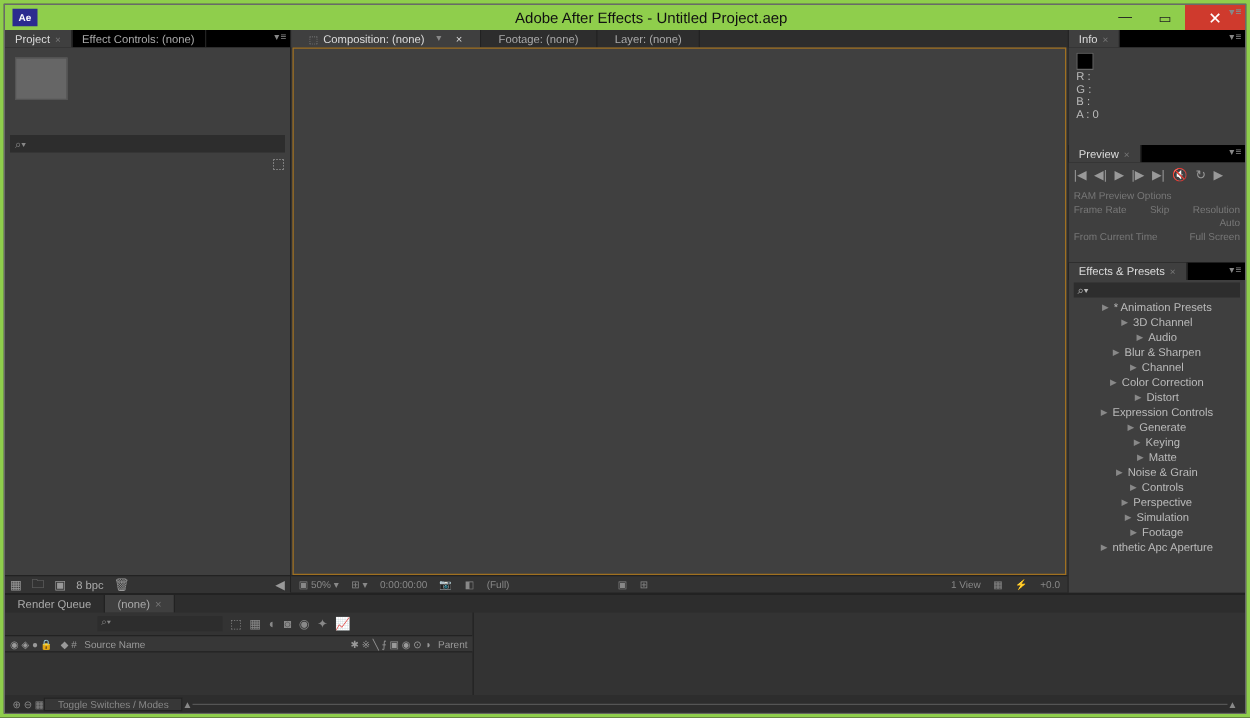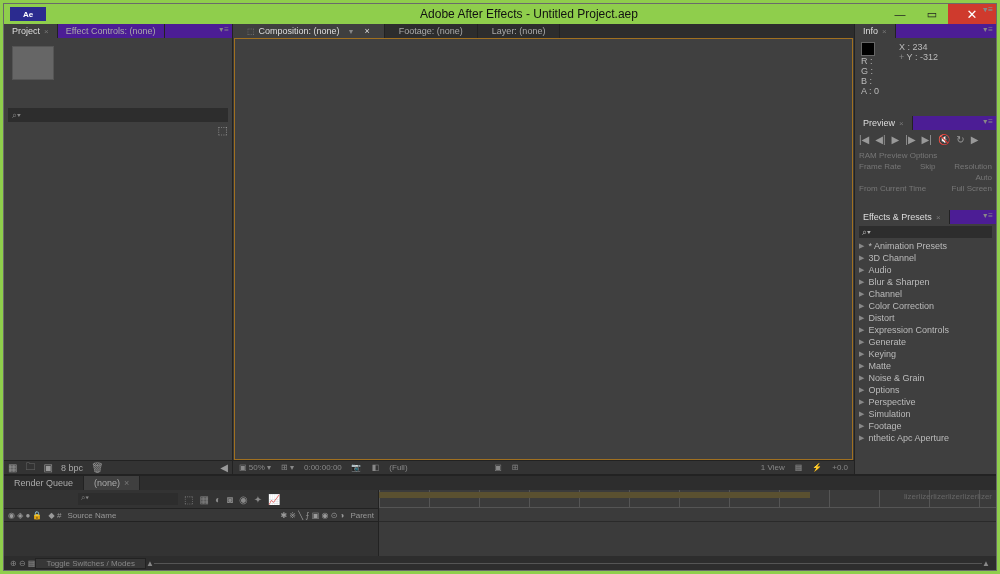--- a/index.html
+++ b/index.html
@@ -1,39 +1,39 @@
 <!DOCTYPE html>
 <html><head>
 <meta charset="utf-8">
 <style>
 * { margin: 0; padding: 0; box-sizing: border-box; font-family: "Segoe UI", Tahoma, sans-serif; user-select: none; }
 body { width: 1000px; height: 574px; background: #8fce4c; overflow: hidden; position: relative; }
 .frame { position: absolute; inset: 3px; background: #3a3a3a; border: 1px solid #6a6a6a; display: flex; flex-direction: column; }
 
 
 .titlebar { height: 20px; background: #8fce4c; display: flex; align-items: center; position: relative; }
-.app-icon { width: 36px; height: 14px; background: #2b2b8f; margin-left: 6px; display: flex; align-items: center; justify-content: center; color: #fff; font-size: 8px; font-weight: bold; }
+.app-icon { width: 20px; height: 14px; background: #2b2b8f; margin-left: 6px; display: flex; align-items: center; justify-content: center; color: #fff; font-size: 8px; font-weight: bold; }
 .title-text { flex: 1; text-align: center; font-size: 12px; color: #111; padding-left: 16px; }
 .win-btns { position: absolute; right: 0; top: 0; display: flex; height: 20px; }
 .win-btn { width: 32px; display: flex; align-items: center; justify-content: center; font-size: 11px; color: #222; }
 .win-btn.close { background: #cf3a2d; color: #fff; width: 48px; font-size: 13px; }
 
 
 .menubar { height: 22px; background: #f3f3f3; display: flex; align-items: center; padding: 0 4px; font-size: 12px; color: #222; border-bottom: 1px solid #aaa; }
 .menubar span { padding: 2px 8px; cursor: default; }
 
 
 .workspace { flex: 1; display: flex; flex-direction: column; background: #3a3a3a; }
 .upper { flex: 1; display: flex; min-height: 0; }
 .col-left { width: 229px; display: flex; flex-direction: column; border-right: 1px solid #222; }
 .col-center { flex: 1; display: flex; flex-direction: column; }
 .col-right { width: 142px; display: flex; flex-direction: column; border-left: 1px solid #222; }
 
 
-.tabsrow { height: 14px; background: #4c1d95; display: flex; align-items: flex-start; font-size: 9px; color: #aaa; position: relative; }
+.tabsrow { height: 14px; background: #000000; display: flex; align-items: flex-start; font-size: 9px; color: #aaa; position: relative; }
 .tab { padding: 0 8px; height: 100%; display: flex; align-items: center; gap: 4px; border-right: 1px solid #222; }
 .tab.active { background: #3f3f3f; color: #ddd; }
 .tab .x { font-size: 8px; color: #777; }
 .panel-opts { position: absolute; right: 2px; top: 1px; color: #888; font-size: 8px; letter-spacing: 1px; }
 .panel-body { flex: 1; background: #3f3f3f; position: relative; overflow: hidden; }
 
 
 .proj-thumb { width: 42px; height: 34px; background: #666; margin: 8px; border: 1px solid #555; }
 .proj-search { margin: 0 4px; height: 14px; background: #2d2d2d; display: flex; align-items: center; padding: 0 4px; }
 .proj-search .mag { font-size: 9px; color: #888; }
@@ -54,21 +54,21 @@
 .viewer-footer span { white-space: nowrap; }
 
 
 .info-body { font-size: 9px; color: #bbb; padding: 4px 6px; display: flex; gap: 20px; height: 78px; }
 .info-body .swatch { width: 14px; height: 14px; background: #000; border: 1px solid #666; margin-right: 4px; float: left; }
 .preview-body { height: 80px; padding: 4px; font-size: 8px; color: #777; }
 .preview-btns { display: flex; gap: 6px; color: #999; font-size: 10px; margin-bottom: 6px; }
 .preview-row { display: flex; justify-content: space-between; margin-top: 2px; }
 .effects-body { font-size: 9px; color: #bbb; overflow-y: auto; }
 .effects-body .search { margin: 2px 4px; height: 12px; background: #2d2d2d; display: flex; align-items: center; padding: 0 3px; }
-.effects-body .cat { padding: 1px 4px; display: flex; align-items: center; gap: 4px; cursor: default; }
+.effects-body .cat { padding: 1px 4px; display: flex; align-items: center; gap: 4px; cursor: default; justify-content: center; }
 .effects-body .cat .tri { color: #888; font-size: 7px; }
 
 
 .lower { height: 96px; background: #333; border-top: 2px solid #222; display: flex; flex-direction: column; }
 .timeline-tabs { height: 14px; background: #2d2d2d; display: flex; font-size: 9px; color: #aaa; align-items: center; }
 .timeline-tabs .ttab { padding: 0 10px; height: 100%; display: flex; align-items: center; border-right: 1px solid #222; }
 .timeline-tabs .ttab.active { background: #3f3f3f; }
 .tl-body { flex: 1; display: flex; }
 .tl-left { width: 375px; border-right: 1px solid #222; display: flex; flex-direction: column; font-size: 8px; color: #999; }
 .tl-left .row1 { height: 18px; display: flex; align-items: center; gap: 6px; padding: 0 4px; }
@@ -176,24 +176,20 @@
             <div class="panel-opts">▾≡</div>
           </div>
         <div class="panel-body info-body" style="flex:0 0 78px;">
           <div>
             <div class="swatch"></div>
             <div>R :</div>
             <div>G :</div>
             <div>B :</div>
             <div>A : 0</div>
           </div>
-          <div>
-            <div>X : 234</div>
-            <div><span style="color:#888;">+ </span><span>Y : -312</span></div>
-          </div>
         </div>
 
         <div class="tabsrow">
             <div class="tab active">
               <span>Preview</span>
               <span class="x">×</span>
             </div>
             <div class="panel-opts">▾≡</div>
           </div>
         <div class="panel-body preview-body" style="flex:0 0 80px;">
@@ -278,21 +274,21 @@
           <div class="cat">
               <span class="tri">▶</span>
               <span>Matte</span>
             </div>
           <div class="cat">
               <span class="tri">▶</span>
               <span>Noise &amp; Grain</span>
             </div>
           <div class="cat">
               <span class="tri">▶</span>
-              <span>Options</span>
+              <span>Controls</span>
             </div>
           <div class="cat">
               <span class="tri">▶</span>
               <span>Perspective</span>
             </div>
           <div class="cat">
               <span class="tri">▶</span>
               <span>Simulation</span>
             </div>
           <div class="cat">
@@ -332,27 +328,20 @@
           <div class="row2">
             <span>◉ ◈ ● 🔒</span>
             <span>◆ #</span>
             <span>Source Name</span>
             <span style="flex:1"></span>
             <span>✱ ※ ╲ ⨍ ▣ ◉ ⊙ ◑</span>
             <span>Parent</span>
           </div>
           <div style="flex:1"></div>
         </div>
-        <div class="tl-right">
-          <div class="ruler">
-              <div class="workarea"></div>
-            </div>
-          <div class="track"></div>
-          <div class="scrub-text">lizerlizerlizerlizerlizerlizer</div>
-        </div>
       </div>
       <div class="tl-footer">
         <span>⊕ ⊖ ▦</span>
         <span class="switches">Toggle Switches / Modes</span>
         <span>▲</span>
         <span style="flex:1;border-bottom:1px solid #555;"></span>
         <span>▲</span>
       </div>
     </div>
   </div>

